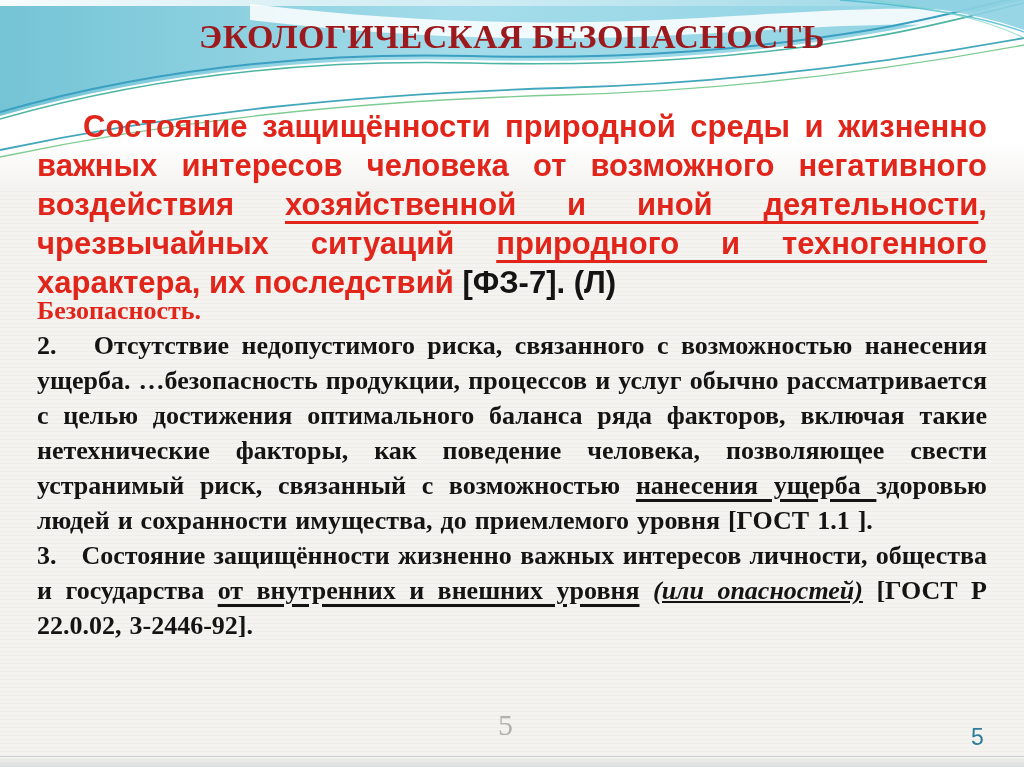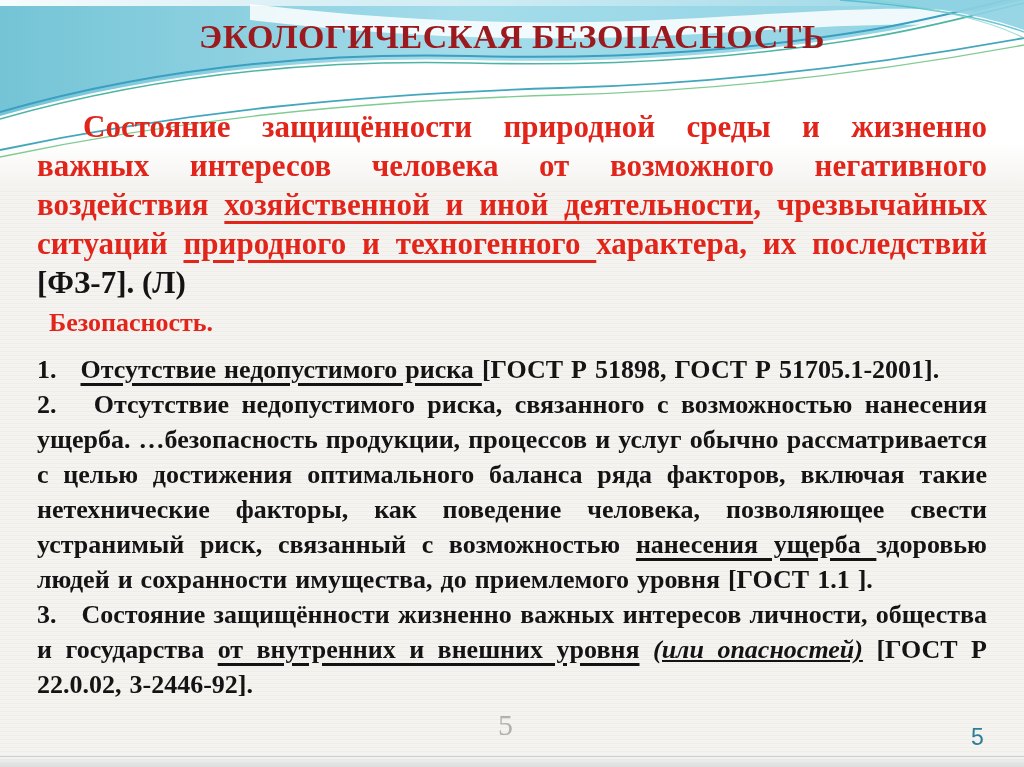--- a/index.html
+++ b/index.html
@@ -18,38 +18,38 @@
   .title{
     position:absolute;top:18px;left:0;width:1024px;
     text-align:center;
     font-family:"Liberation Serif","DejaVu Serif",serif;
     font-weight:700;font-size:34px;line-height:38px;
     letter-spacing:.5px;
     color:var(--title,#9c1a1d);
   }
   .definition{
     position:absolute;top:76px;left:37px;width:950px;
-    font-family:Liberation Serif, serif;
+    font-family:Liberation Sans, sans-serif;
     font-weight:700;font-size:31px;line-height:39px;
     text-align:justify;text-indent:46px;
     color:var(--body-red,#e1251b);
   }
   .definition .u{
     text-decoration:underline;
     text-decoration-thickness:3px;
     text-underline-offset:6px;
   }
   .terms{
     position:absolute;top:293px;left:37px;width:950px;
     font-family:"Liberation Serif","DejaVu Serif",serif;
     font-weight:700;font-size:26px;line-height:35px;
     color:var(--body-black,#141414);
     word-spacing:1.5px;
   }
-  .terms-heading{color:var(--body-red,#e1251b);margin:12px;}
+  .terms-heading{color:var(--body-red,#e1251b);margin:0;}
   .term-item{margin:0;text-align:justify;}
   .terms .u{
     text-decoration:underline;
     text-decoration-thickness:2.5px;
     text-underline-offset:5px;
   }
   .i{font-style:italic;text-decoration:underline;}
   .watermark-num{
     position:absolute;top:708px;left:498px;
     font-family:"Liberation Serif","DejaVu Serif",serif;
@@ -108,21 +108,20 @@
     <path d="M840,0 C920,6 980,16 1024,32" fill="none" stroke="#49b8cf" stroke-width="1.6" opacity="0.8"></path>
     <path d="M870,0 C935,8 988,20 1024,38" fill="none" stroke="#7fd4c4" stroke-width="1.2" opacity="0.7"></path>
   </svg>
 
   <div class="title">ЭКОЛОГИЧЕСКАЯ БЕЗОПАСНОСТЬ</div>
 
   <p class="definition"><span>Состояние защищённости природной среды и жизненно важных интересов человека от возможного негативного воздействия </span><span class="u">хозяйственной и иной деятельности</span><span>, чрезвычайных ситуаций </span><span class="u">природного и техногенного </span><span>характера, их последствий </span><span style="color: rgb(20, 20, 20);">[ФЗ-7]. (Л)</span></p>
 
   <div class="terms">
     <p class="terms-heading">Безопасность.</p>
-    <p class="term-item"><span>1.&nbsp;&nbsp;&nbsp;</span><span class="u">Отсутствие недопустимого риска </span><span>[ГОСТ Р 51898, ГОСТ Р 51705.1-2001].</span></p>
     <p class="term-item"><span>2.&nbsp;&nbsp;&nbsp;Отсутствие недопустимого риска, связанного с возможностью нанесения ущерба. …безопасность продукции, процессов и услуг обычно рассматривается с целью достижения оптимального баланса ряда факторов, включая такие нетехнические факторы, как поведение человека, позволяющее свести устранимый риск, связанный с возможностью </span><span class="u">нанесения ущерба </span><span>здоровью людей и сохранности имущества, до приемлемого уровня [ГОСТ 1.1 ].</span></p>
     <p class="term-item"><span>3.&nbsp;&nbsp;&nbsp;Состояние защищённости жизненно важных интересов личности, общества и государства </span><span class="u">от внутренних и внешних уровня</span><span> </span><span class="i">(или опасностей)</span><span> [ГОСТ Р 22.0.02, 3-2446-92].</span></p>
   </div>
 
   <div class="watermark-num">5</div>
 
   <div class="page-num">5</div>
 
   <div class="bottom-edge"></div>
 </div>

